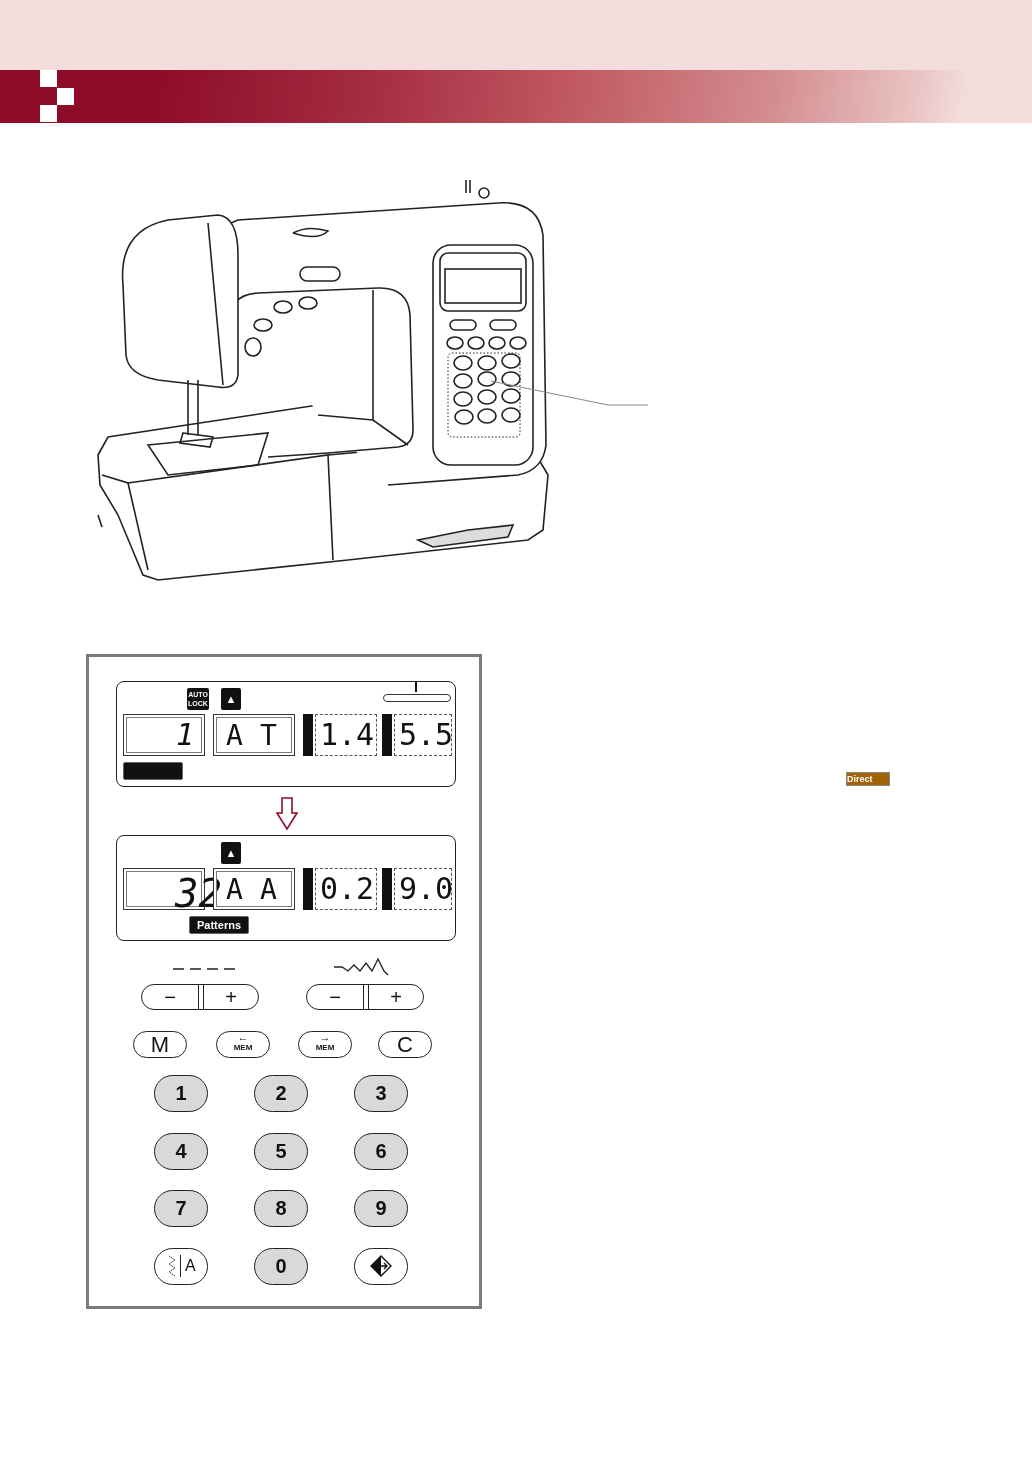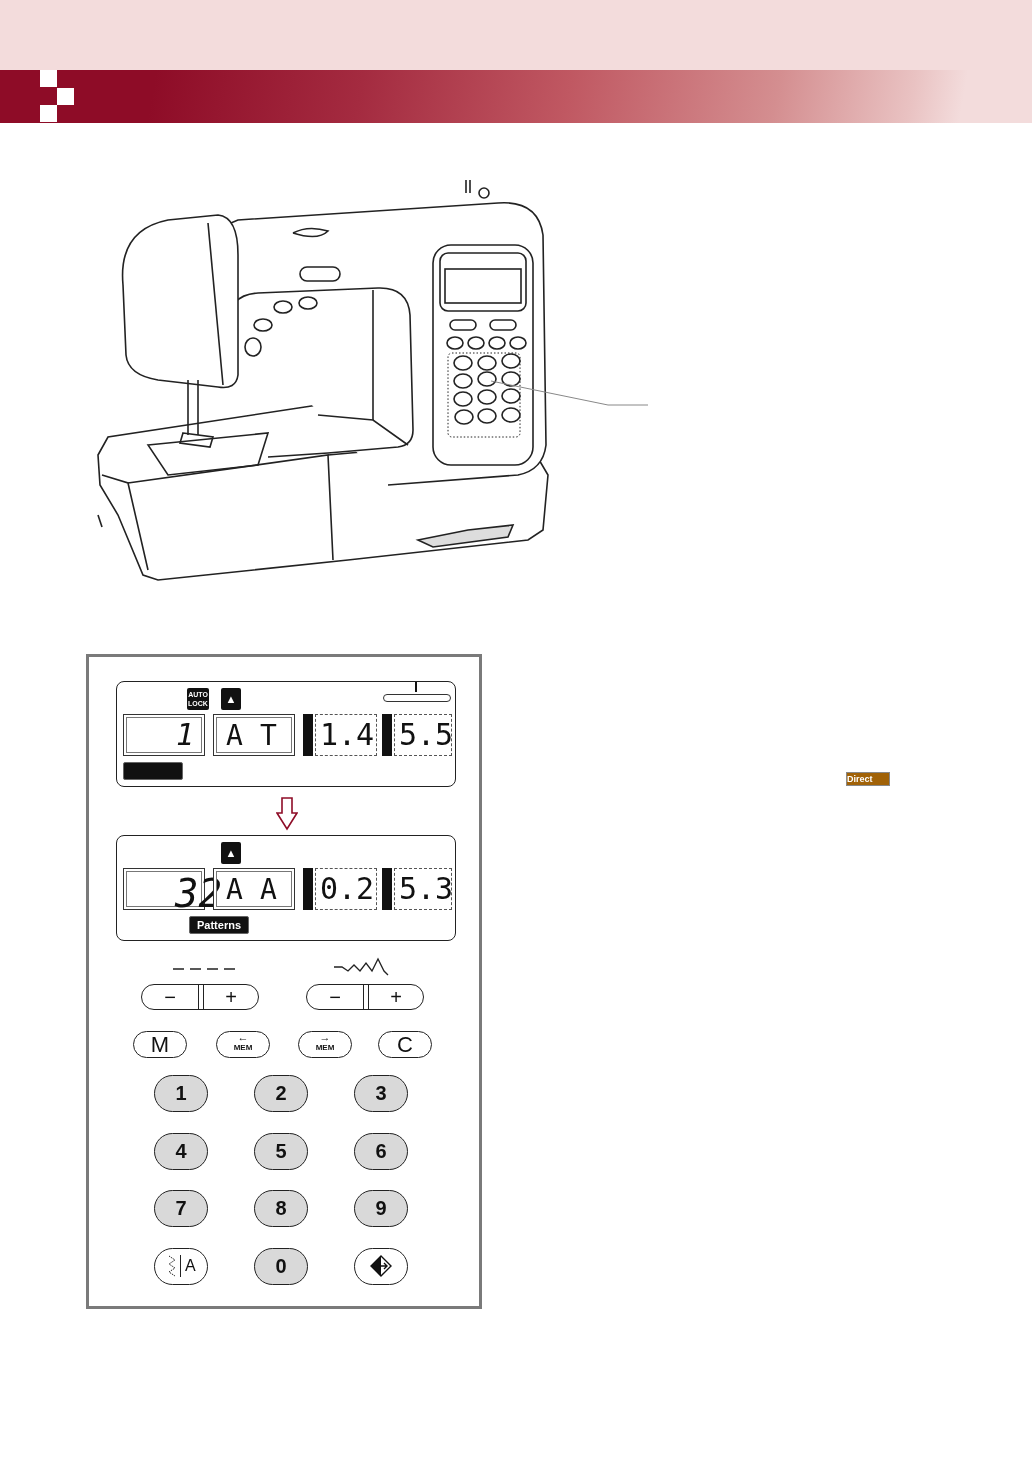--- a/index.html
+++ b/index.html
@@ -137,21 +137,21 @@
     <div class="dbox" style="left:96px;top:32px;width:82px;">
       <span class="seg" style="left:12px;top:4px;font-size:28px;">A</span>
       <span class="seg" style="left:46px;top:4px;font-size:28px;">A</span>
     </div>
     <div class="blkbar" style="left:186px;top:32px;"></div>
     <div class="dashbox" style="left:198px;top:32px;width:62px;">
       <span class="seg" style="left:4px;top:2px;font-size:30px;">0.2</span>
     </div>
     <div class="blkbar" style="left:265px;top:32px;"></div>
     <div class="dashbox" style="left:277px;top:32px;width:58px;">
-      <span class="seg" style="left:4px;top:2px;font-size:30px;">5.3</span>
+      <span class="seg" style="left:4px;top:2px;font-size:30px;">9.0</span>
     </div>
     <div class="badge" style="left:72px;top:80px;width:58px;height:16px;font-size:11px;line-height:16px;border:1px solid #666;">Patterns</div>
   </div>
 
   <svg style="position:absolute;left:82px;top:308px;" width="66" height="8">
       <path d="M2 4 H13 M19 4 H30 M36 4 H47 M53 4 H64" stroke="#222" stroke-width="1.5"></path>
     </svg>
   <svg style="position:absolute;left:243px;top:300px;" width="62" height="20">
       <path d="M2 10 L10 10 L16 14 L22 8 L28 14 L34 6 L40 14 L46 2 L52 14 L56 18" stroke="#222" stroke-width="1.3" fill="none"></path>
     </svg>

